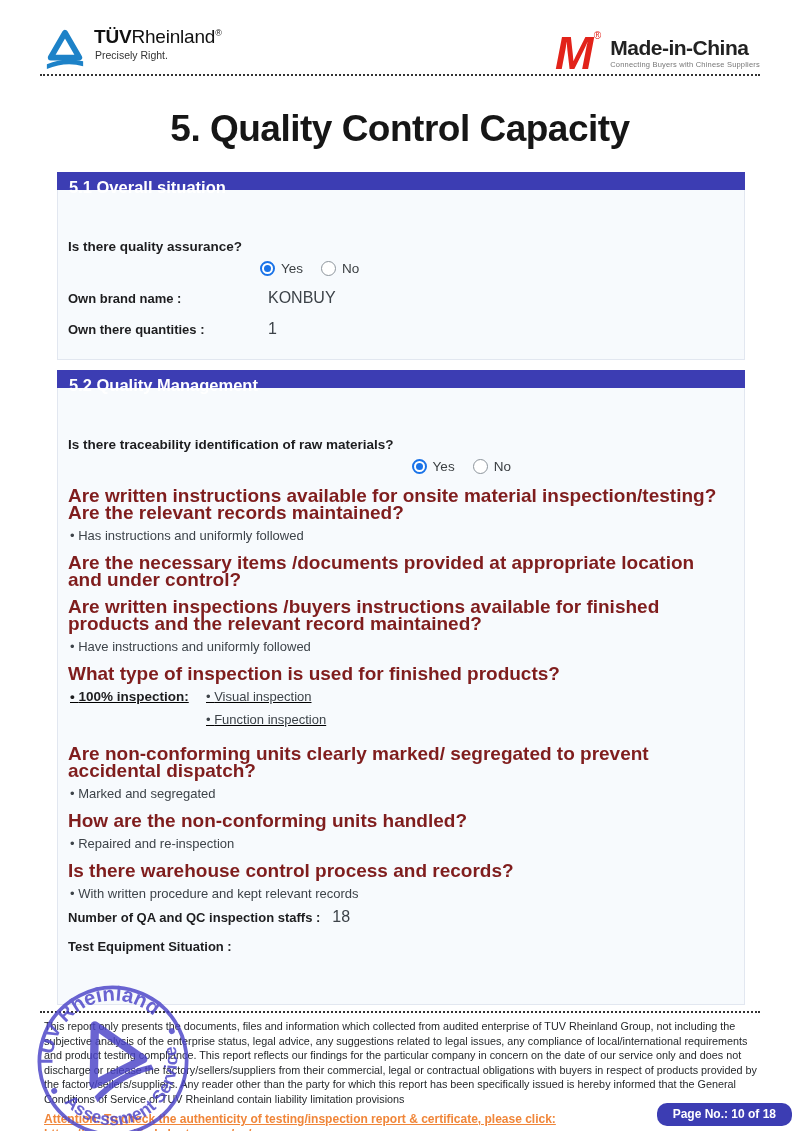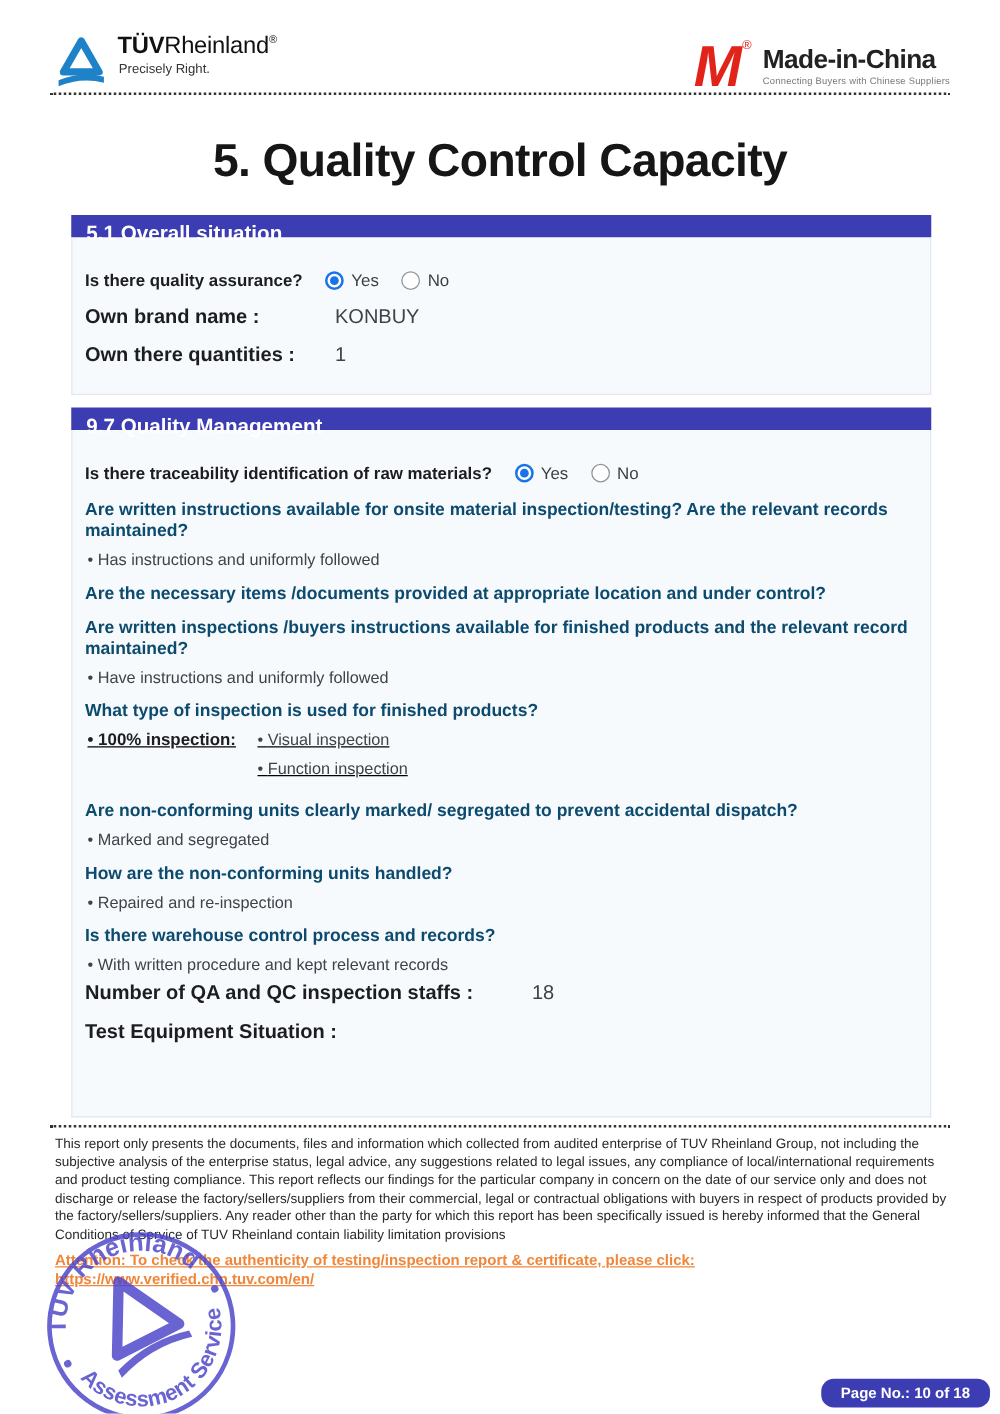--- a/index.html
+++ b/index.html
@@ -21,36 +21,36 @@
   .dotted-rule.top { margin-top:2px; }
 
   
   h1.title { text-align:center; font-size:37px; font-weight:bold; color:#161616; letter-spacing:-0.5px; margin-top:32px; }
 
   
   .sections { margin:22px 55px 0 57px; }
   .sec-bar { background:#3c3db3; color:#fff; font-size:16.5px; font-weight:bold; height:18px; line-height:30px; padding-left:12px; }
   .sec-panel { background:#f7fafd; border:1px solid #e2e7f0; border-top:none; padding:27px 12px 8px 10px; }
   .panel-51 { min-height:104px; }
-  .panel-52 { height:550px; }
+  .panel-52 { height:617px; }
 
   .field-row { display:flex; align-items:center; margin-bottom:13px; }
-  .field-row .flabel { font-weight:bold; font-size:16px; color:#1d1d1f; width:200px; flex:none; }
+  .field-row .flabel { font-weight:bold; font-size:13px; color:#1d1d1f; width:200px; flex:none; }
   .field-row .fvalue { font-size:16px; color:#3d4349; }
   .field-row.inline .flabel { width:auto; margin-right:12px; }
 
   .radio-row { display:flex; align-items:center; margin-bottom:13px; }
   .radio-row .flabel { font-weight:bold; font-size:13.5px; color:#1d1d1f; margin-right:18px; }
-  .radio-opt { display:flex; align-items:center; margin-right:18px; }
+  .radio-opt { display:flex; align-items:center; margin-right:18px;margin-top:44px; }
   .radio { width:15px; height:15px; border-radius:50%; background:#fff; border:1px solid #8d959c; display:inline-block; position:relative; }
   .radio.checked { border:2px solid #1a73e8; }
   .radio.checked::after { content:""; position:absolute; inset:2px; border-radius:50%; background:#1a73e8; }
   .radio-lbl { font-size:13.5px; color:#3c4043; margin-left:6px; }
 
-  .qa-q { font-weight:bold; font-size:14px; color:#0c4a6e; line-height:17px; margin:10px 0 7px; }
+  .qa-q { font-weight:bold; font-size:19px; color:#7f1d1d; line-height:17px; margin:10px 0 7px; }
   .qa-a { font-size:13px; color:#3d4349; line-height:16px; margin:0 0 6px 2px; }
   .bullet::before { content:"\2022\00a0"; color:#3d4349; }
   .bullet-b::before { content:"\2022\00a0"; }
   .insp-row { display:flex; margin:2px 0 6px 2px;text-decoration:underline; }
   .insp-label { font-weight:bold; font-size:13.5px; color:#1d1d1f; width:134px; flex:none; }
   .insp-opts .qa-a { margin-bottom:7px; }
 
   
   .footer { margin:6px 40px 0 44px; }
   .disclaimer { font-size:10.8px; line-height:14.6px; color:#26292c; }
@@ -110,21 +110,21 @@
       <div class="field-row">
         <span class="flabel">Own brand name :</span>
         <span class="fvalue">KONBUY</span>
       </div>
       <div class="field-row">
         <span class="flabel">Own there quantities :</span>
         <span class="fvalue">1</span>
       </div>
     </div>
 
-    <div class="sec-bar" style="margin-top:10px;">9.7 Quality Management</div>
+    <div class="sec-bar" style="margin-top:10px;">5.2 Quality Management</div>
     <div class="sec-panel panel-52">
       <div class="radio-row">
         <span class="flabel">Is there traceability identification of raw materials?</span>
         <span class="radio-opt">
           <span class="radio checked"></span>
           <span class="radio-lbl">Yes</span>
         </span>
         <span class="radio-opt">
           <span class="radio"></span>
           <span class="radio-lbl">No</span>
@@ -150,21 +150,21 @@
 
       <div class="qa-q">Are non-conforming units clearly marked/ segregated to prevent accidental dispatch?</div>
       <div class="qa-a bullet">Marked and segregated</div>
 
       <div class="qa-q">How are the non-conforming units handled?</div>
       <div class="qa-a bullet">Repaired and re-inspection</div>
 
       <div class="qa-q">Is there warehouse control process and records?</div>
       <div class="qa-a bullet">With written procedure and kept relevant records</div>
 
-      <div class="field-row inline" style="margin-top:0;gap:35px;">
+      <div class="field-row inline" style="margin-top:0;">
         <span class="flabel">Number of QA and QC inspection staffs :</span>
         <span class="fvalue">18</span>
       </div>
       <div class="field-row inline">
         <span class="flabel">Test Equipment Situation :</span>
         <span class="fvalue"></span>
       </div>
     </div>
   </div>
 

